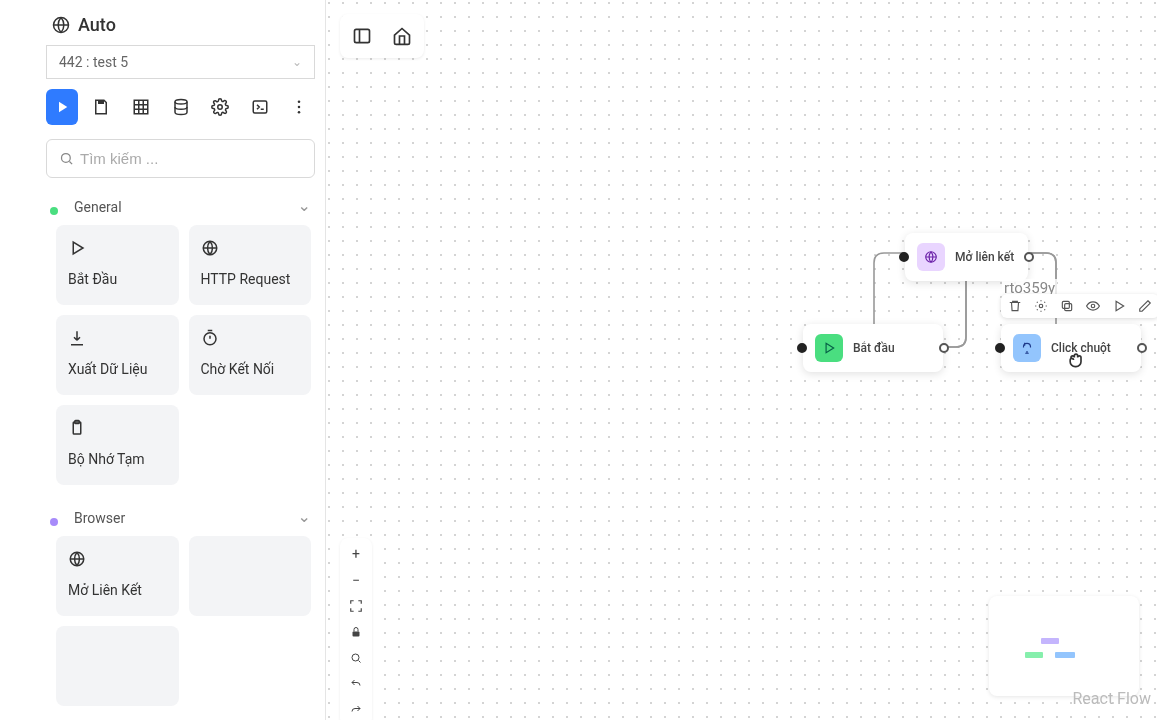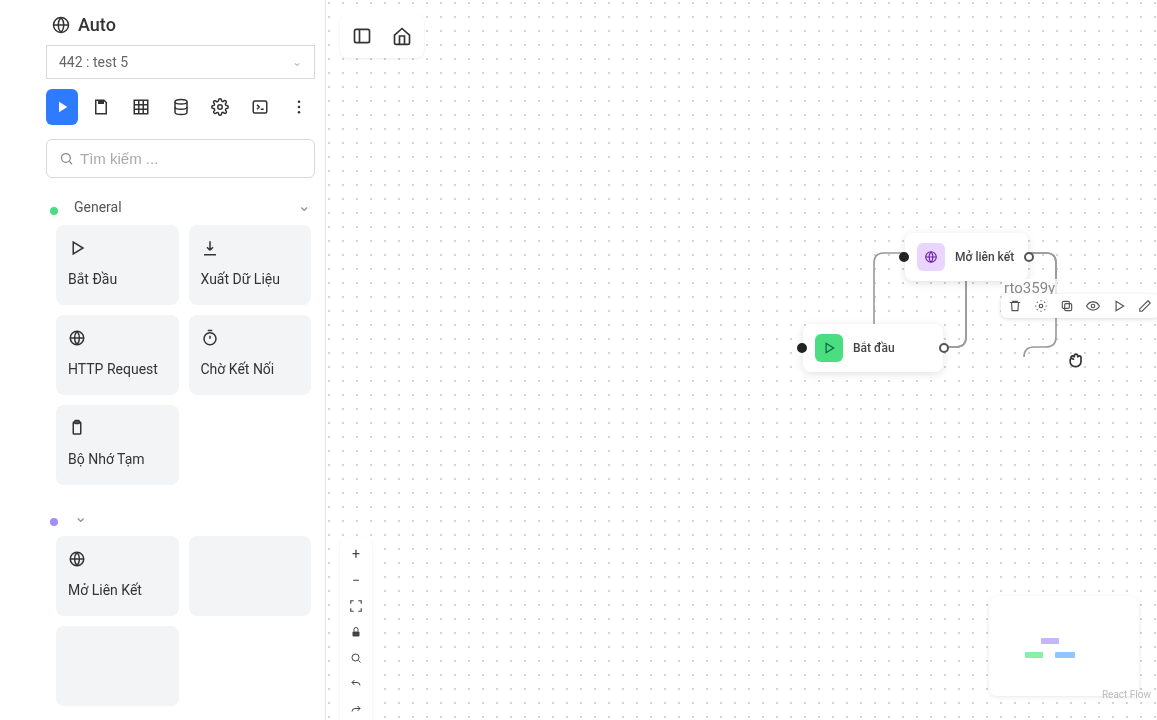--- a/index.html
+++ b/index.html
@@ -51,21 +51,21 @@
 .nt-btn { width: 16px; height: 16px; display: flex; align-items: center; justify-content: center; cursor: pointer; color: #555; }
 .edge-label { position: absolute; left: 676px; top: 279px; font-size: 15px; color: #888; background: rgba(255,255,255,0.8); padding: 0 2px; }
 .cursor-grab { position: absolute; left: 740px; top: 350px; color: #333; pointer-events: none; }
 svg.edges { position: absolute; inset: 0; width: 100%; height: 100%; pointer-events: none; }
 svg.edges path { stroke: #999; stroke-width: 1.6; fill: none; }
 .arrowhead { fill: #555; }
 .minimap { position: absolute; right: 18px; bottom: 24px; width: 150px; height: 100px; background: #fff; border-radius: 8px; box-shadow: 0 1px 4px rgba(0,0,0,0.1); }
 .minimap .m1 { position: absolute; left: 52px; top: 42px; width: 18px; height: 6px; background: #c4b5fd; border-radius: 1px; }
 .minimap .m2 { position: absolute; left: 36px; top: 56px; width: 18px; height: 6px; background: #86efac; border-radius: 1px; }
 .minimap .m3 { position: absolute; left: 66px; top: 56px; width: 20px; height: 6px; background: #93c5fd; border-radius: 1px; }
-.attribution { position: absolute; right: 6px; bottom: 20px; font-size: 10px; color: #bbb; }
+.attribution { position: absolute; right: 6px; bottom: 12px; font-size: 16px; color: #bbb; }
 .chev { color: #999; }
 .icon-svg { width: 18px; height: 18px; }
 </style>
 </head>
 <body>
 
 <div class="app">
   <aside class="sidebar">
     <div class="brand">
       <svg class="icon-svg" viewBox="0 0 24 24" fill="none" stroke="currentColor" stroke-width="2">
@@ -141,49 +141,50 @@
     </div>
     <div class="section-body">
       <div class="card">
         <svg class="icon-svg" viewBox="0 0 24 24" fill="none" stroke="currentColor" stroke-width="2">
             <path d="M7 4v16l13-8z"></path>
           </svg>
         <span class="card-label">Bắt Đầu</span>
       </div>
       <div class="card">
         <svg class="icon-svg" viewBox="0 0 24 24" fill="none" stroke="currentColor" stroke-width="2">
-            <path d="M12 3v12m0 0l-4-4m4 4l4-4M4 21h16"></path>
-          </svg>
-        <span class="card-label">Xuất Dữ Liệu</span>
-      </div>
-      <div class="card">
-        <svg class="icon-svg" viewBox="0 0 24 24" fill="none" stroke="currentColor" stroke-width="2">
             <circle cx="12" cy="12" r="9"></circle>
             <path d="M3 12h18M12 3a14 14 0 0 1 0 18M12 3a14 14 0 0 0 0 18"></path>
           </svg>
         <span class="card-label">HTTP Request</span>
       </div>
       <div class="card">
         <svg class="icon-svg" viewBox="0 0 24 24" fill="none" stroke="currentColor" stroke-width="2">
+            <path d="M12 3v12m0 0l-4-4m4 4l4-4M4 21h16"></path>
+          </svg>
+        <span class="card-label">Xuất Dữ Liệu</span>
+      </div>
+      <div class="card">
+        <svg class="icon-svg" viewBox="0 0 24 24" fill="none" stroke="currentColor" stroke-width="2">
             <circle cx="12" cy="13" r="8"></circle>
             <path d="M12 9v4M9 2h6"></path>
           </svg>
         <span class="card-label">Chờ Kết Nối</span>
       </div>
       <div class="card">
         <svg class="icon-svg" viewBox="0 0 24 24" fill="none" stroke="currentColor" stroke-width="2">
             <rect x="7" y="4" width="10" height="16" rx="1"></rect>
             <rect x="9" y="2" width="6" height="4" rx="1"></rect>
           </svg>
         <span class="card-label">Bộ Nhớ Tạm</span>
       </div>
     </div>
 
     <div class="section-head">
       <span class="dot dot-purple"></span>
+      <span class="section-title">Browser</span>
       <span class="chev">⌄</span>
     </div>
     <div class="section-body">
       <div class="card">
         <svg class="icon-svg" viewBox="0 0 24 24" fill="none" stroke="currentColor" stroke-width="2">
             <circle cx="12" cy="12" r="9"></circle>
             <path d="M3 12h18M12 3a14 14 0 0 1 0 18M12 3a14 14 0 0 0 0 18"></path>
           </svg>
         <span class="card-label">Mở Liên Kết</span>
       </div>
@@ -286,20 +287,32 @@
               <path d="M7 4v16l13-8z"></path>
             </svg>
           </div>
         <div class="nt-btn">
             <svg width="14" height="14" viewBox="0 0 24 24" fill="none" stroke="currentColor" stroke-width="2">
               <path d="M17 3l4 4L7 21H3v-4z"></path>
             </svg>
           </div>
       </div>
 
+      <div class="node node-click">
+        <div class="port in"></div>
+        <div class="node-body">
+          <div class="node-icon ic-blue">
+            <svg width="14" height="14" viewBox="0 0 24 24" fill="none" stroke="currentColor" stroke-width="2">
+                <path d="M8 3v5M6 11v-1a6 6 0 0 1 12 0v1M9 21h6M12 17v4"></path>
+              </svg>
+          </div>
+          <span class="node-label">Click chuột</span>
+        </div>
+        <div class="port out"></div>
+      </div>
 
       <svg class="cursor-grab" width="20" height="20" viewBox="0 0 24 24" fill="none" stroke="currentColor" stroke-width="2">
         <path d="M6 11V9a2 2 0 1 1 4 0M10 9V7a2 2 0 1 1 4 0v2M14 9a2 2 0 1 1 4 0v5a6 6 0 0 1-6 6h-1a6 6 0 0 1-6-6v-2a2 2 0 1 1 4 0"></path>
       </svg>
 
       <div class="side-ctrl">
         <div class="sc-btn">+</div>
         <div class="sc-btn">−</div>
         <div class="sc-btn">
             <svg width="14" height="14" viewBox="0 0 24 24" fill="none" stroke="currentColor" stroke-width="2">

